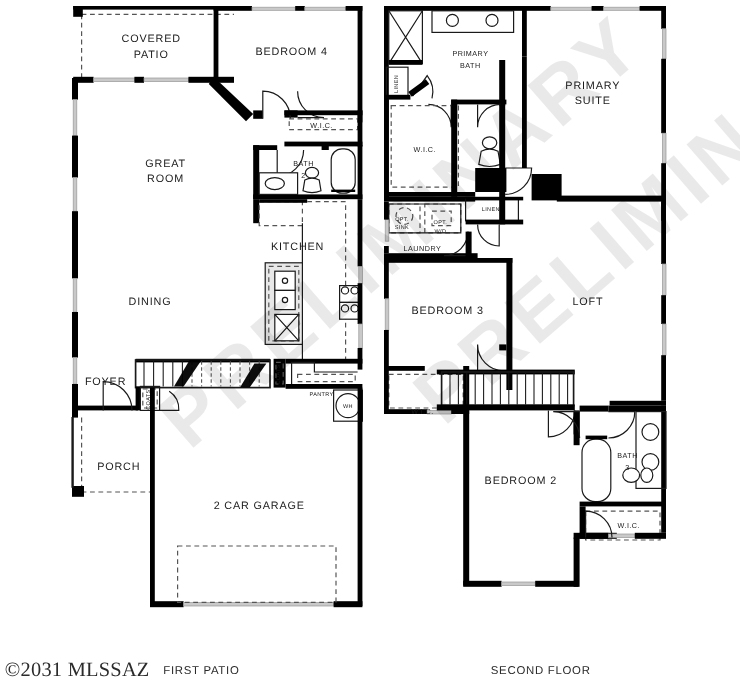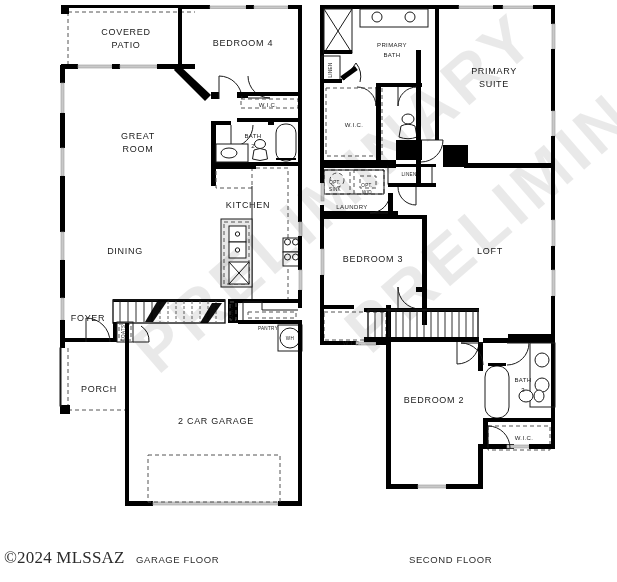--- a/index.html
+++ b/index.html
@@ -493,18 +493,18 @@
     <text class="rs_" x="211" y="392">3</text>
 
     <text class="rs_" x="212" y="440">W.I.C.</text>
   </svg>
   </div>
 
   <div class="wm" id="wm-1">PRELIMINARY</div>
   <div class="wm" id="wm-2">PRELIMINARY</div>
 
   <div class="caption-row">
-    <div class="copyright">©2024 MLSSAZ</div>
-    <div class="floor-label" id="first-floor-label">GARAGE FLOOR</div>
+    <div class="copyright">©2031 MLSSAZ</div>
+    <div class="floor-label" id="first-floor-label">FIRST PATIO</div>
     <div class="floor-label" id="second-floor-label">SECOND FLOOR</div>
   </div>
 
 </div>
 
 </body></html>

